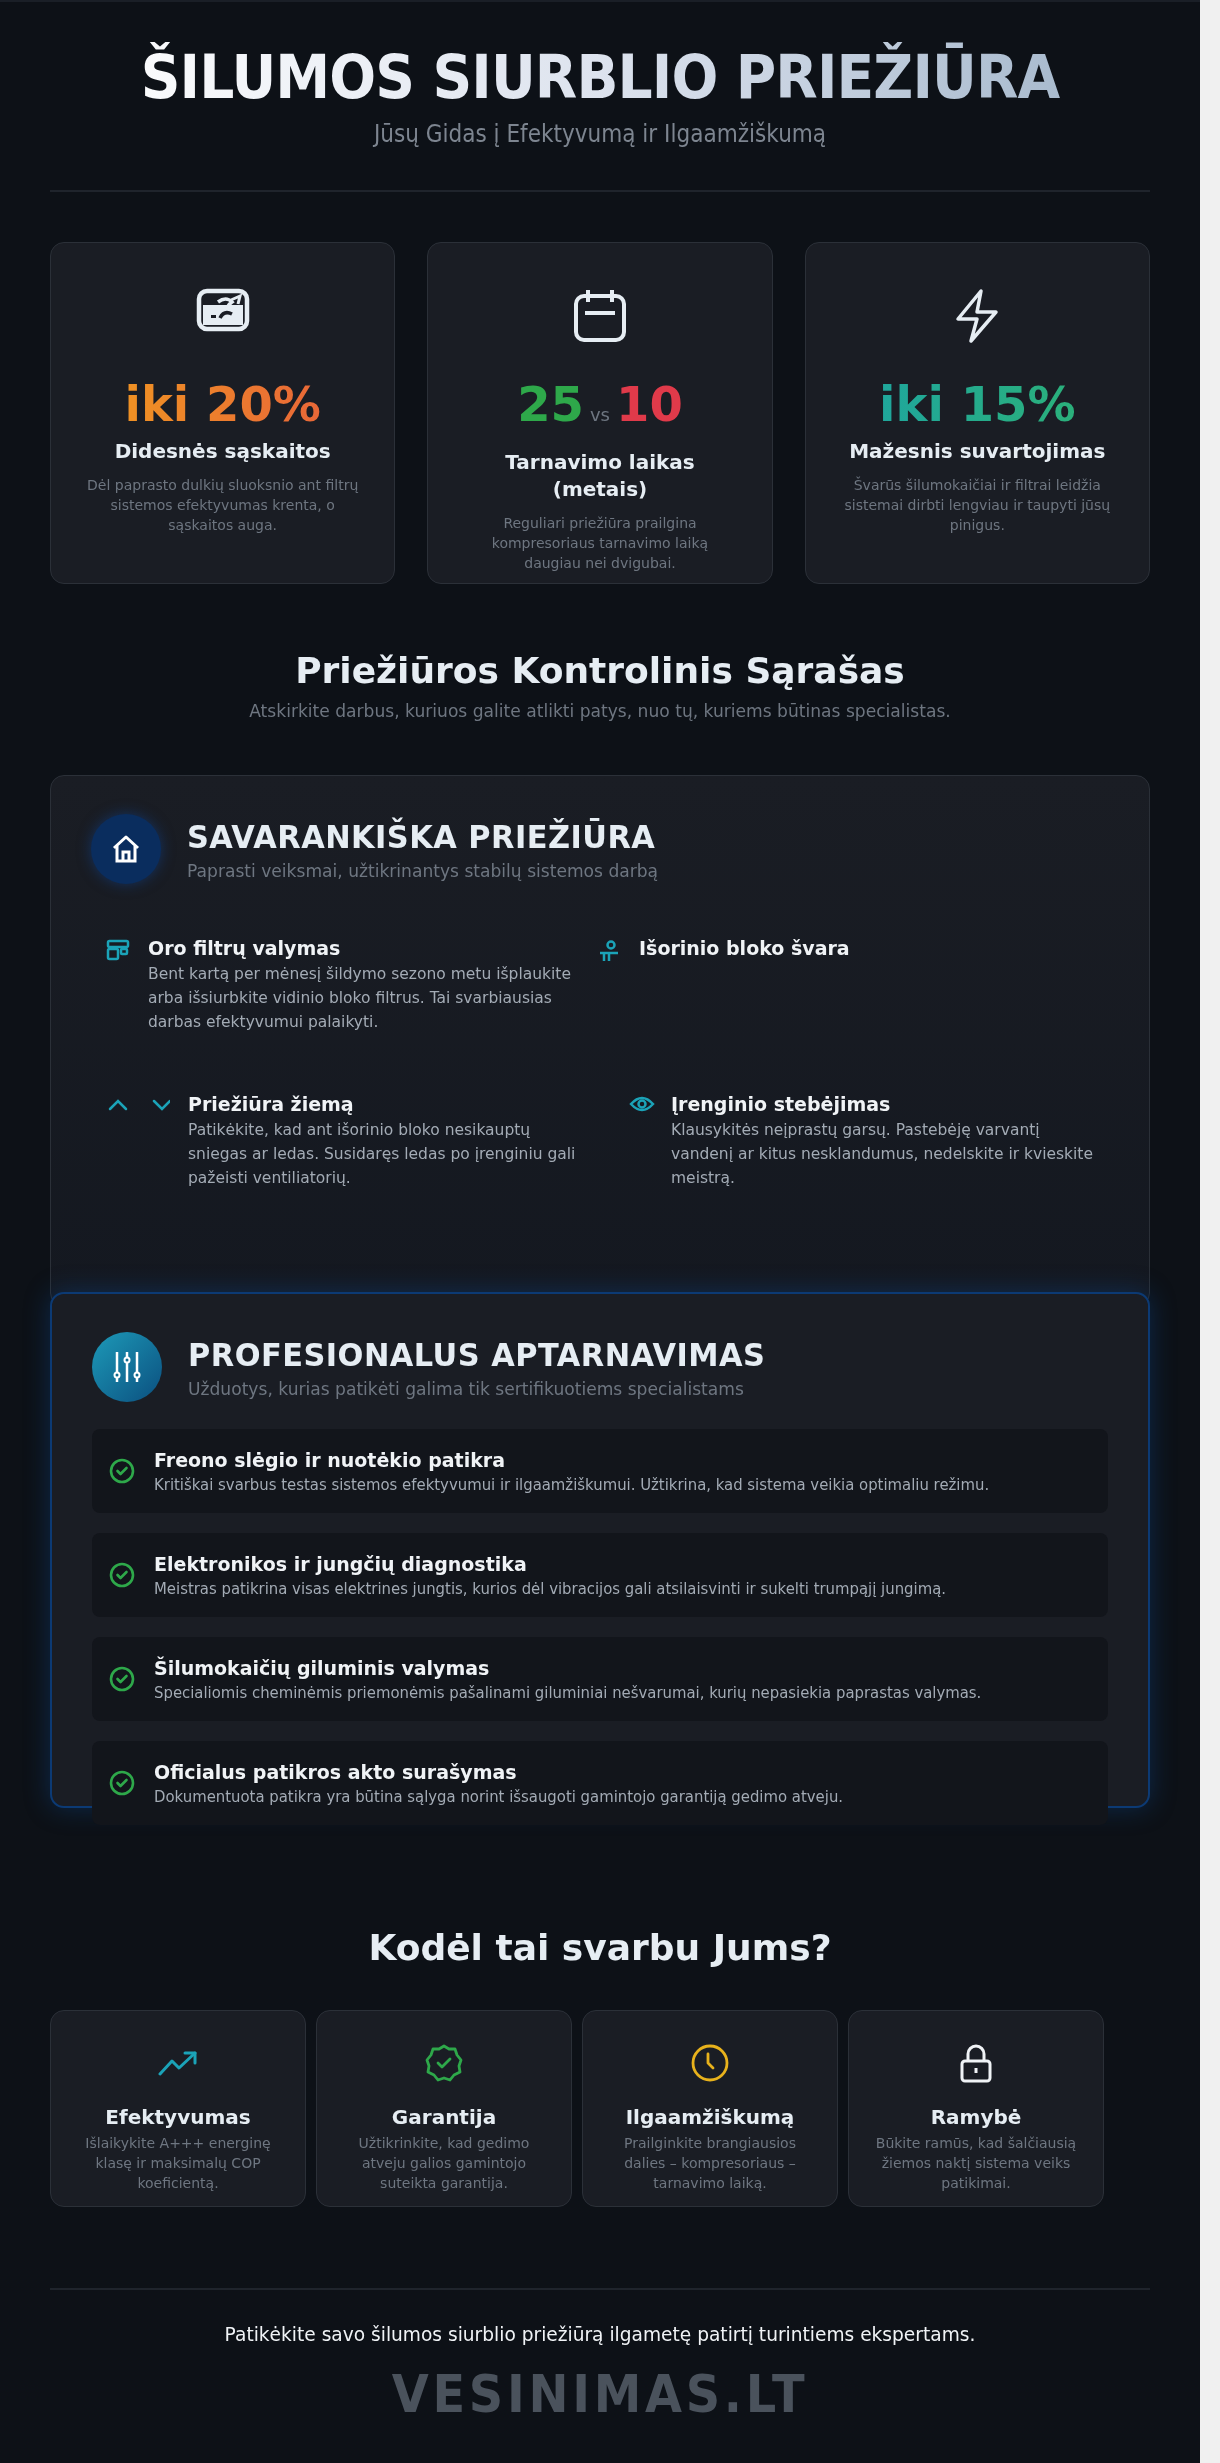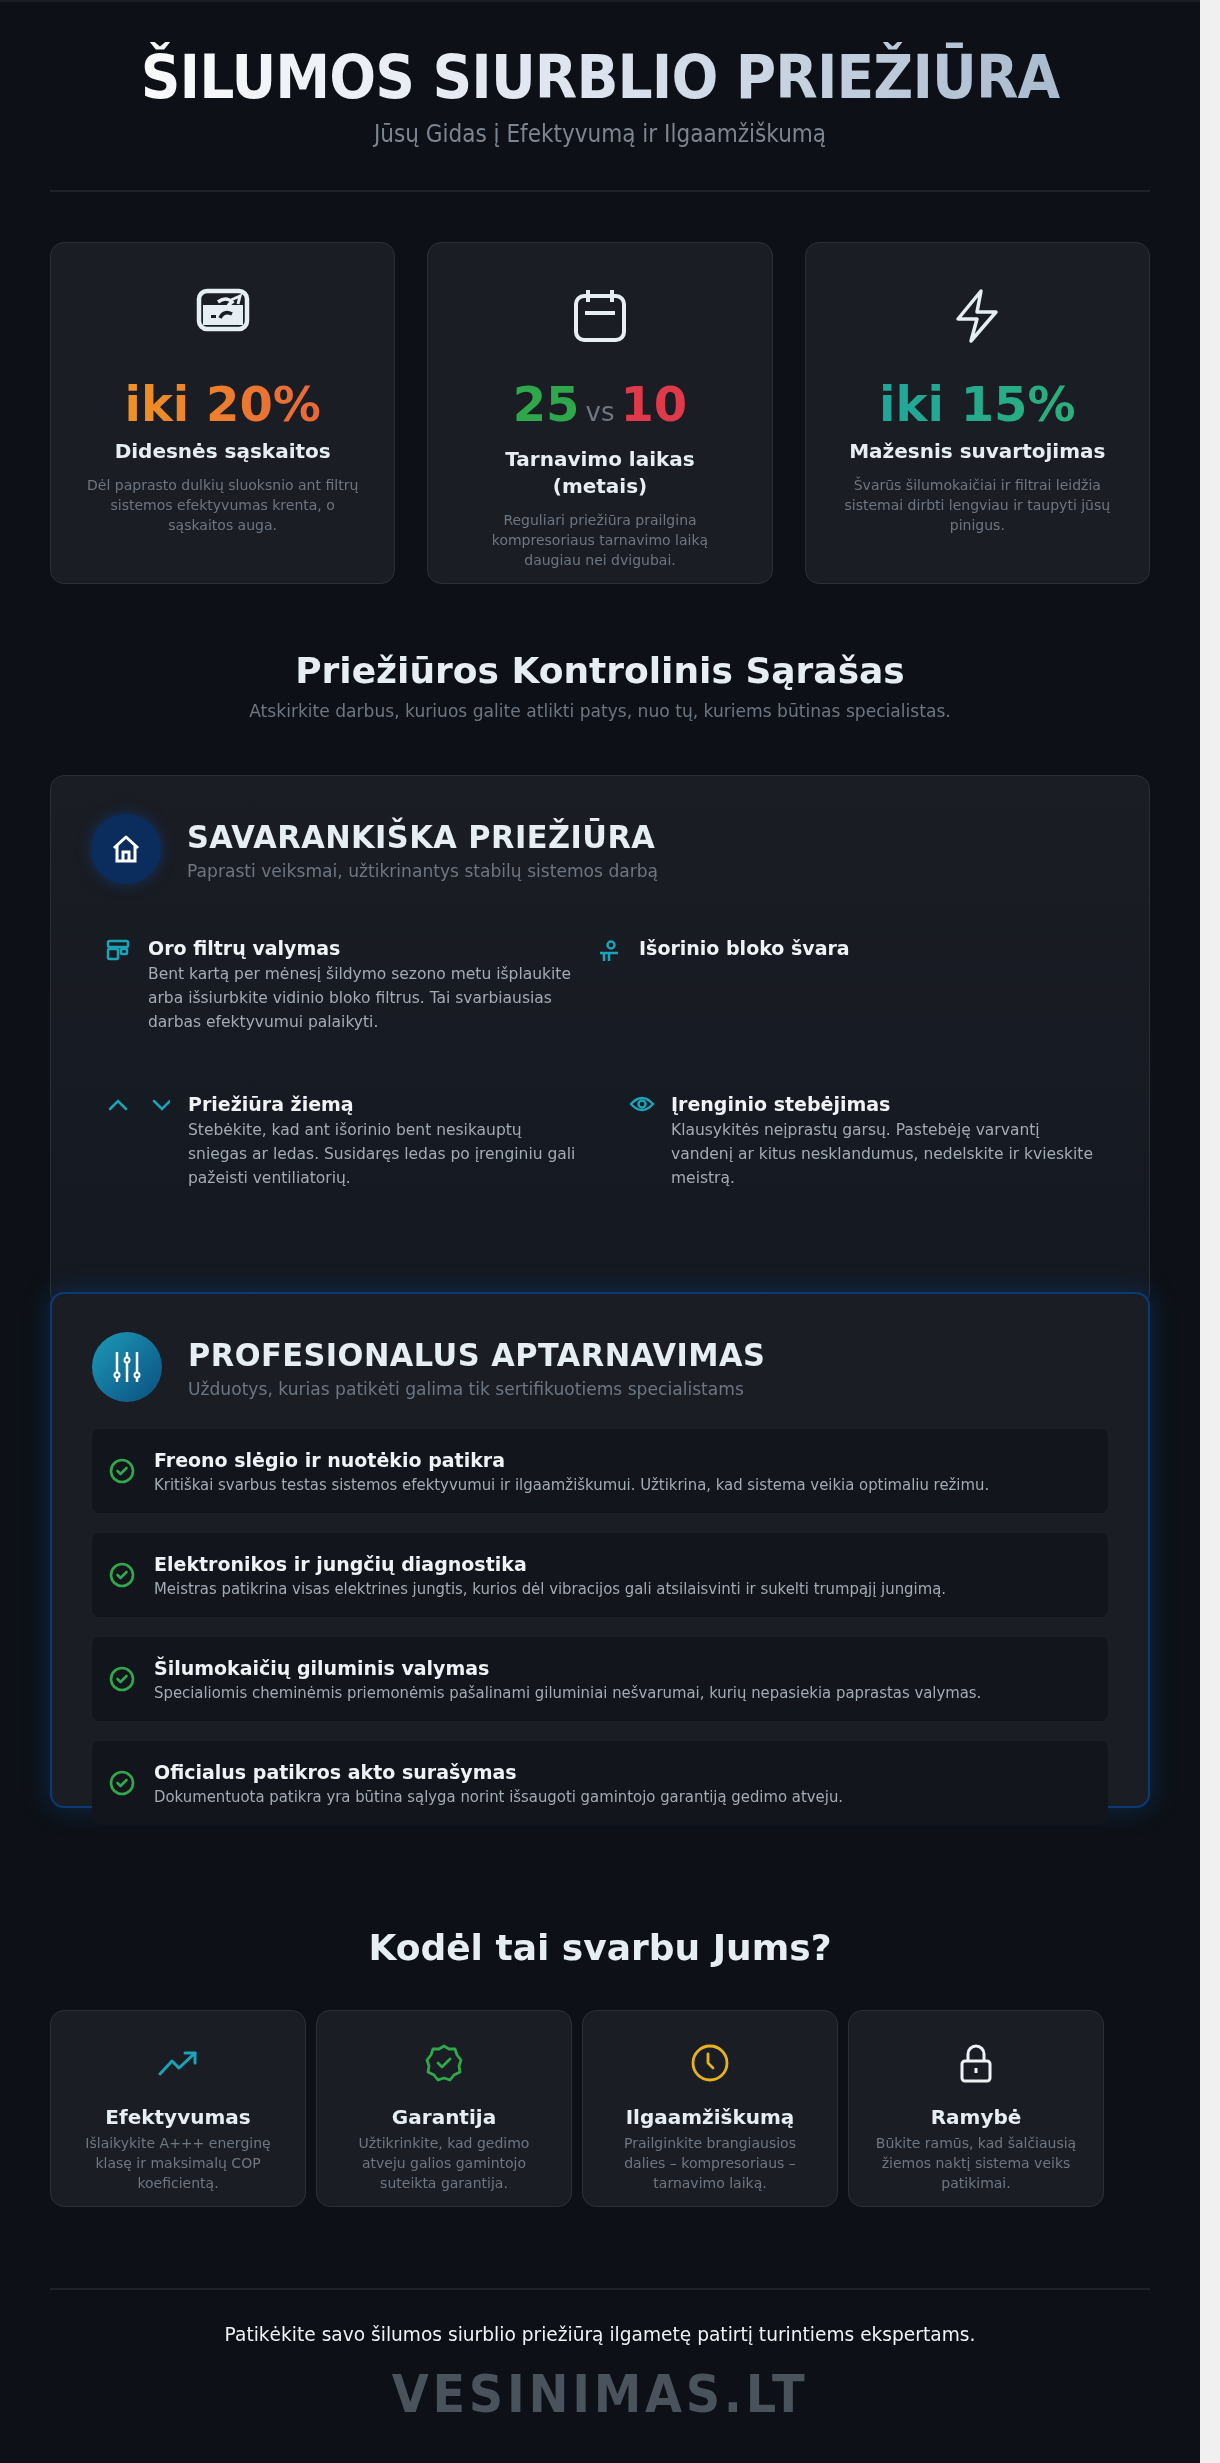--- a/index.html
+++ b/index.html
@@ -42,21 +42,21 @@
     background: #1a1d24;
     border: 1px solid #2b3038; border-radius: 14px;
     text-align: center; padding-top: 45px;
   }
   .stat-icon { height: 52px; display: flex; justify-content: center; }
   .stat-value { margin-top: 36px; font-size: 48px; font-weight: bold; line-height: 56px; }
   .grad-orange { background: linear-gradient(90deg, #f2a11c, #e6583f); -webkit-background-clip: text; background-clip: text; color: transparent; }
   .grad-teal { background: linear-gradient(90deg, #1ba3a8, #2fb36e); -webkit-background-clip: text; background-clip: text; color: transparent; }
   .v-green { color: #2ea84a; }
   .v-red { color: #e03a4a; }
-  .v-vs { color: #6e7681; font-size: 26px; font-weight: normal; margin: 0 6px; }
+  .v-vs { color: #6e7681; font-size: 18px; font-weight: normal; margin: 0 6px; }
   .stat-label { margin-top: 6px; font-size: 20px; font-weight: bold; color: #e6edf3; line-height: 27px; padding: 0 40px; }
   .stat-desc { margin-top: 10px; font-size: 14px; color: #6e7681; line-height: 20px; padding: 0 36px; }
 
   
   .sec-title { position: absolute; left: 0; width: 1200px; text-align: center; font-weight: bold; font-size: 36px; color: #e6edf3; }
   .sec-sub { position: absolute; left: 0; width: 1200px; text-align: center; font-size: 18px; color: #6e7681; transform: scaleX(0.95); }
 
   
   .self-card {
     top: 773px; height: 532px;
@@ -211,21 +211,21 @@
 
     <div class="task" style="left:55px; top:316px;">
       <div class="task-icon wide">
         <svg width="64" height="20" viewBox="0 0 64 20">
           <path d="M4 14 L12 6 L20 14" fill="none" stroke="#1ba3b8" stroke-width="2.5" stroke-linecap="round"></path>
           <path d="M48 6 L56 14 L64 6" fill="none" stroke="#1ba3b8" stroke-width="2.5" stroke-linecap="round"></path>
         </svg>
       </div>
       <div>
         <div class="task-title">Priežiūra žiemą</div>
-        <div class="task-desc">Stebėkite, kad ant išorinio bent nesikauptų sniegas ar ledas. Susidaręs ledas po įrenginiu gali pažeisti ventiliatorių.</div>
+        <div class="task-desc">Patikėkite, kad ant išorinio bloko nesikauptų sniegas ar ledas. Susidaręs ledas po įrenginiu gali pažeisti ventiliatorių.</div>
       </div>
     </div>
 
     <div class="task" style="left:578px; top:316px;">
       <div class="task-icon">
         <svg width="26" height="18" viewBox="0 0 26 18">
           <path d="M2 9 Q13 -3 24 9 Q13 21 2 9 Z" fill="none" stroke="#1ba3b8" stroke-width="2.5"></path>
           <circle cx="13" cy="9" r="3.5" fill="none" stroke="#1ba3b8" stroke-width="2.5"></circle>
         </svg>
       </div>

